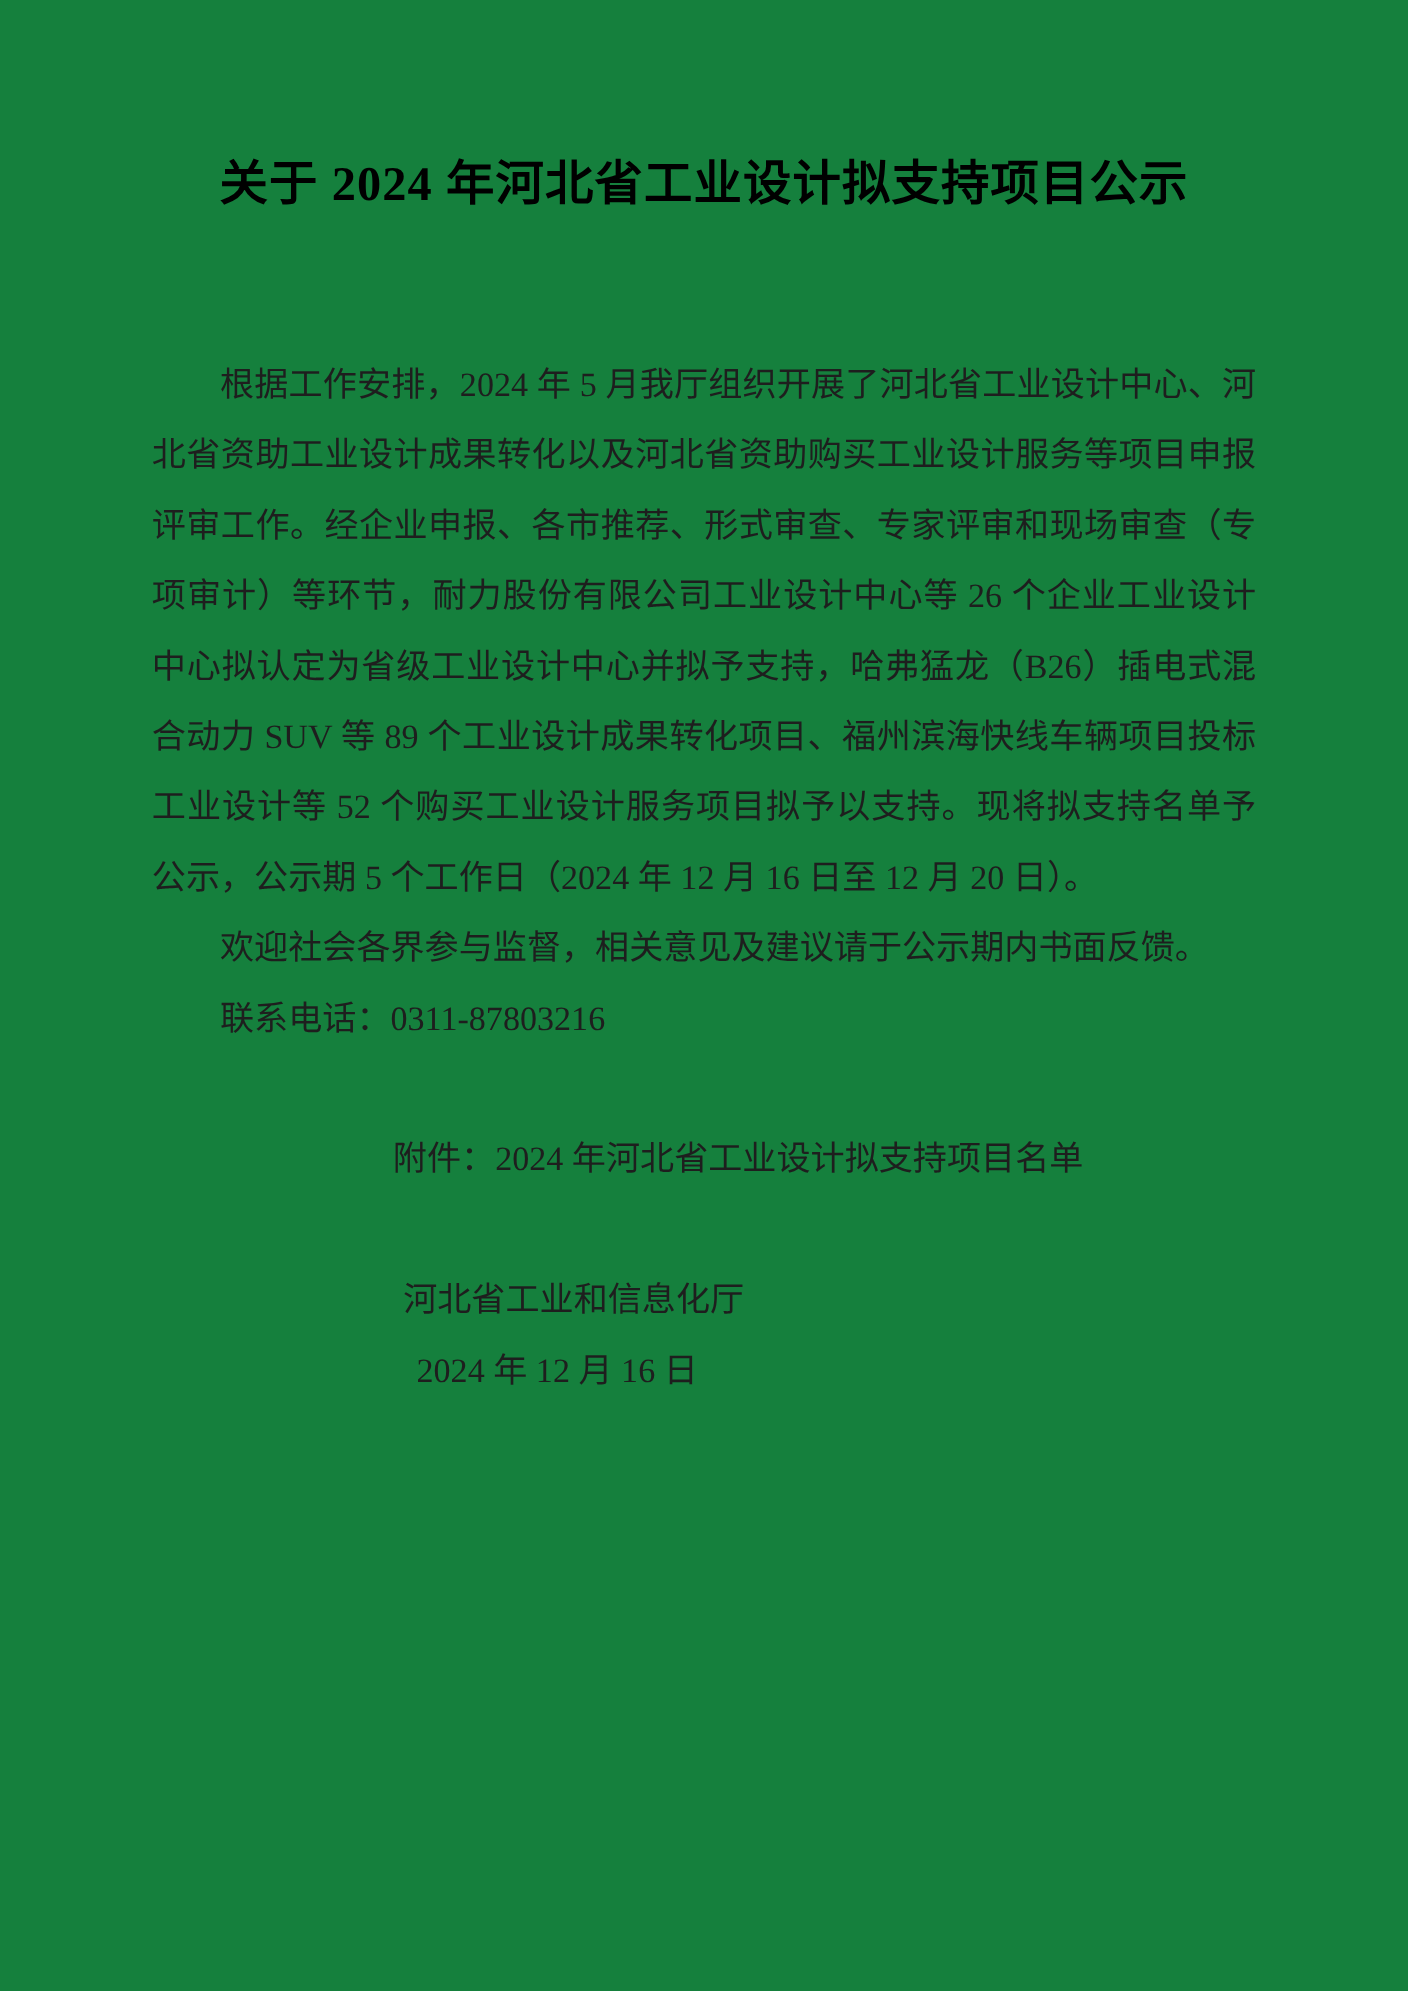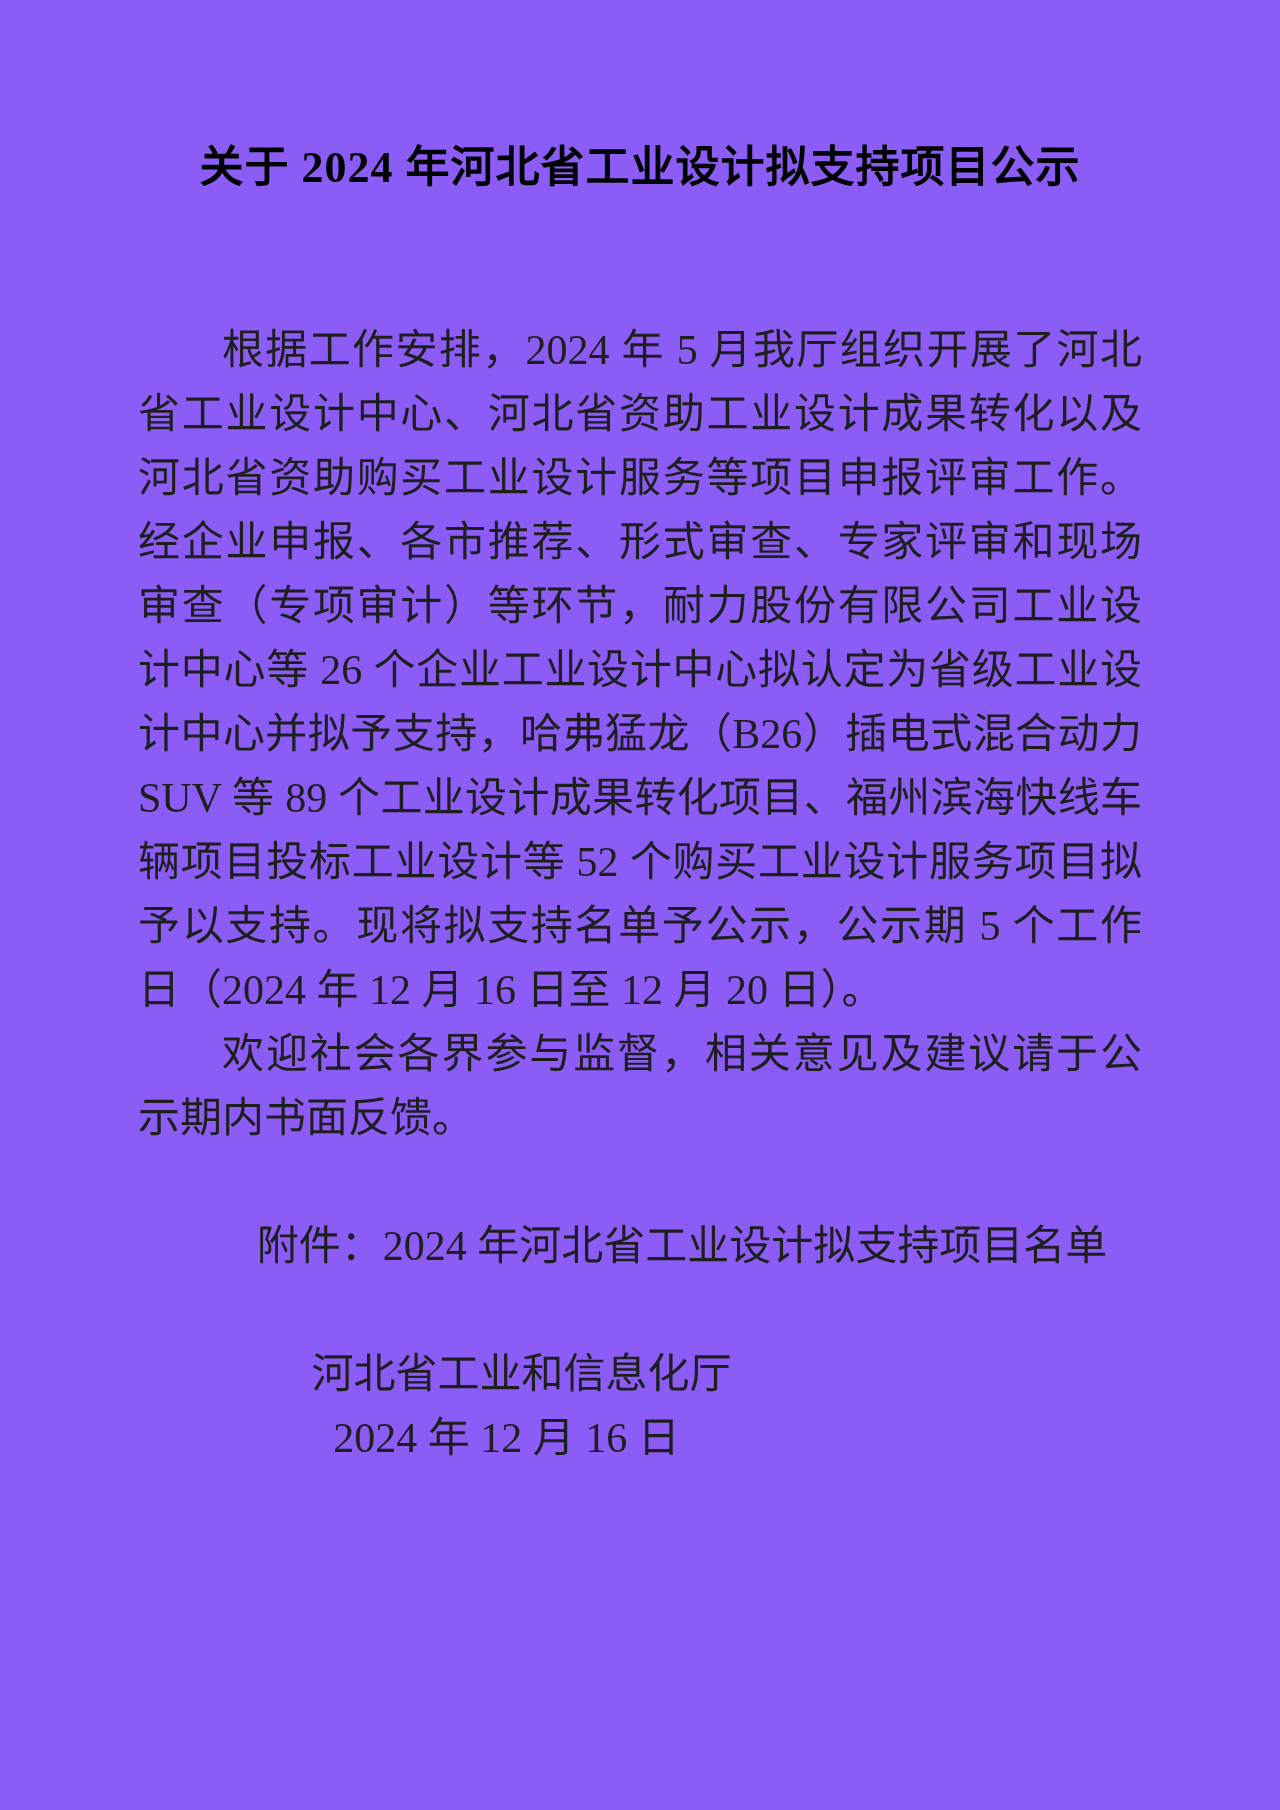--- a/index.html
+++ b/index.html
@@ -13,35 +13,35 @@
     position: relative;
     font-family: "Liberation Serif", "DejaVu Serif", serif;
     color: #1e1e1e;
     overflow: hidden;
   }
   .page {
     box-sizing: border-box;
     width: 1280px;
     height: 1810px;
     padding: 136px 138px 0 138px;
-    background: #8b5cf6;
+    background: #15803d;
   }
   .doc-title {
     margin: 0;
     text-align: center;
     font-size: 44px;
     font-weight: bold;
     line-height: 64px;
     color: #000000;
     letter-spacing: 1px;
     white-space: nowrap;
   }
   .content {
     margin-top: 118px;
-    font-size: 42px;
+    font-size: 31px;
     line-height: 64px;
     text-align: justify;
   }
   .para {
     margin: 0;
     text-indent: 2em;
   }
   .attachment-line {
     margin: 64px 0 0 0;
     text-indent: 2em;
@@ -68,20 +68,21 @@
 <div class="page">
 
   <h1 class="doc-title">关于 2024 年河北省工业设计拟支持项目公示</h1>
 
   <div class="content">
 
     <p class="para">根据工作安排，2024 年 5 月我厅组织开展了河北省工业设计中心、河北省资助工业设计成果转化以及河北省资助购买工业设计服务等项目申报评审工作。经企业申报、各市推荐、形式审查、专家评审和现场审查（专项审计）等环节，耐力股份有限公司工业设计中心等 26 个企业工业设计中心拟认定为省级工业设计中心并拟予支持，哈弗猛龙（B26）插电式混合动力 SUV 等 89 个工业设计成果转化项目、福州滨海快线车辆项目投标工业设计等 52 个购买工业设计服务项目拟予以支持。现将拟支持名单予公示，公示期 5 个工作日（2024 年 12 月 16 日至 12 月 20 日）。</p>
 
     <p class="para">欢迎社会各界参与监督，相关意见及建议请于公示期内书面反馈。</p>
 
+    <p class="para">联系电话：0311-87803216</p>
 
     <p class="attachment-line">附件：2024 年河北省工业设计拟支持项目名单</p>
 
     <div class="signature">
       <p class="sig-org">河北省工业和信息化厅</p>
       <p class="sig-date">2024 年 12 月 16 日</p>
     </div>
 
   </div>
 

